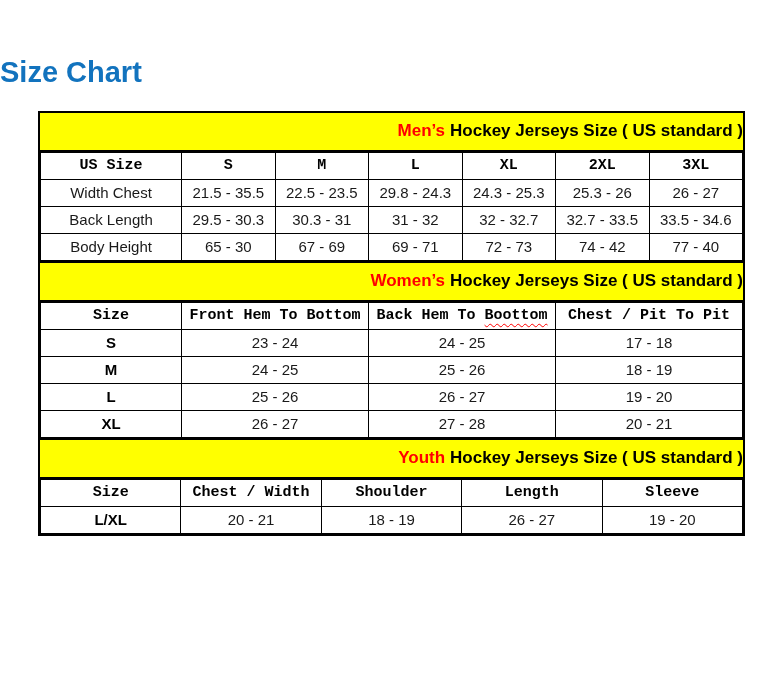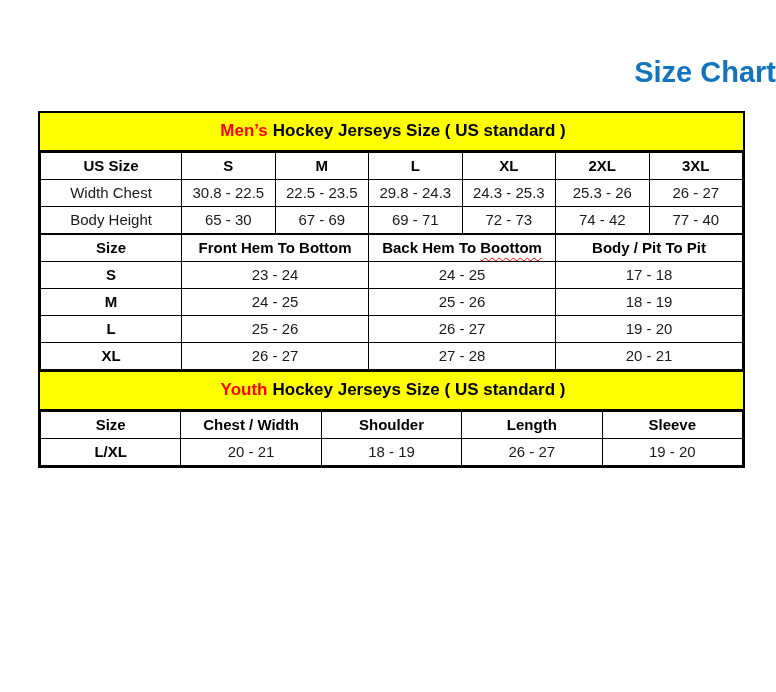--- a/index.html
+++ b/index.html
@@ -5,34 +5,34 @@
   * { box-sizing: border-box; }
   html, body {
     margin: 0; padding: 0;
     width: 776px; height: 692px;
     background: #ffffff;
     font-family: "Liberation Sans", sans-serif;
     overflow: hidden;
   }
   .page-title {
     margin: 56px 0 22px 0;
-    text-align: right;
+    text-align: left;
     font-size: 29px;
     font-weight: bold;
     color: #1273BE;
     letter-spacing: 0px;
   }
   .chart-wrap {
     margin-left: 38px;
     width: 707px;
     border: 2px solid #000000;
   }
   .band {
     background: #FFFF00;
-    text-align: center;
+    text-align: right;
     font-weight: bold;
     font-size: 17px;
     color: #000000;
     padding: 8px 0 9px 3px;
     border-bottom: 2px solid #000000;
     border-top: 2px solid #000000;
   }
   .band:first-child { border-top: none; }
   .band .hl { color: #FF0000; margin-right: 5px; }
   table {
@@ -43,21 +43,21 @@
   th, td {
     border: 1px solid #000000;
     text-align: center;
     vertical-align: middle;
     font-size: 15px;
     padding: 4px 2px 5px 2px;
     color: #1a1a1a;
     overflow: hidden;
     white-space: nowrap;
   }
-  th { font-weight: bold; color: #000000; }
+  th { font-weight: bold; color: #000000; font-family: Liberation Mono, monospace; }
   td.bold-label { font-weight: bold; color: #000000; }
   td.plain-label { font-weight: normal; }
   .mens-table th:first-child,  .mens-table td:first-child,
   .womens-table th:first-child, .womens-table td:first-child { width: 20.1%; }
   .misspelled {
     text-decoration: underline;
     text-decoration-style: wavy;
     text-decoration-color: #FF0000;
     text-decoration-thickness: 1px;
     text-underline-offset: 4px;
@@ -80,46 +80,58 @@
       <th>US Size</th>
       <th>S</th>
       <th>M</th>
       <th>L</th>
       <th>XL</th>
       <th>2XL</th>
       <th>3XL</th>
     </tr>
     <tr>
       <td class="plain-label">Width Chest</td>
-      <td>30.8 - 22.5</td>
+      <td>21.5 - 35.5</td>
       <td>22.5 - 23.5</td>
       <td>29.8 - 24.3</td>
       <td>24.3 - 25.3</td>
       <td>25.3 - 26</td>
       <td>26 - 27</td>
+    </tr>
+    <tr>
+      <td class="plain-label">Back Length</td>
+      <td>29.5 - 30.3</td>
+      <td>30.3 - 31</td>
+      <td>31 - 32</td>
+      <td>32 - 32.7</td>
+      <td>32.7 - 33.5</td>
+      <td>33.5 - 34.6</td>
     </tr>
     <tr>
       <td class="plain-label">Body Height</td>
       <td>65 - 30</td>
       <td>67 - 69</td>
       <td>69 - 71</td>
       <td>72 - 73</td>
       <td>74 - 42</td>
       <td>77 - 40</td>
     </tr>
   </tbody>
     </table>
 
+  <div class="band">
+    <span class="hl">Women’s</span><span>Hockey Jerseys Size ( US standard )</span>
+  </div>
   <table class="womens-table">
     <tbody>
         <tr>
       <th>Size</th>
       <th>Front Hem To Bottom</th>
       <th><span>Back Hem To </span><span class="misspelled">Boottom</span></th>
-      <th>Body / Pit To Pit</th>
+      <th>Chest / Pit To Pit</th>
     </tr>
     <tr>
       <td class="bold-label">S</td>
       <td>23 - 24</td>
       <td>24 - 25</td>
       <td>17 - 18</td>
     </tr>
     <tr>
       <td class="bold-label">M</td>
       <td>24 - 25</td>

